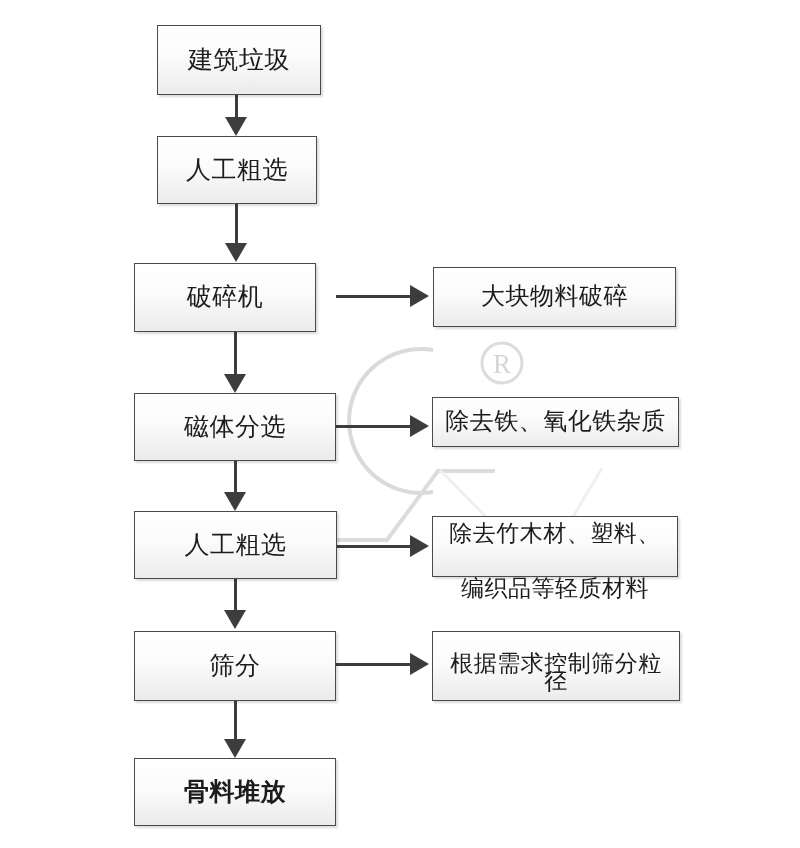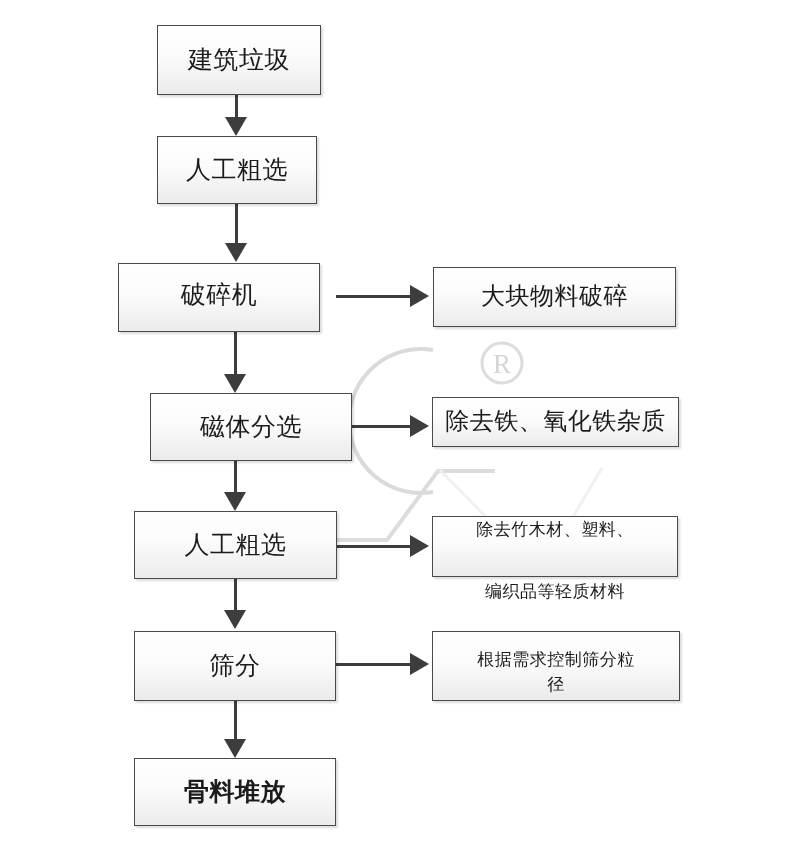--- a/index.html
+++ b/index.html
@@ -44,21 +44,21 @@
     z-index: 2;
   }
   .node .label {
     display: block;
     width: 100%;
     line-height: 1.22;
     letter-spacing: 0.5px;
   }
   .node.main  { font-size: 25px; }
   .node.side  { font-size: 24px; justify-content: flex-end; }
-  .node.side.two-line { font-size: 17px; }
+  .node.side.two-line { font-size: 23px; }
   .vline {
     position: absolute;
     width: 3px;
     background: #3d3d3d;
     z-index: 1;
   }
   .hline {
     position: absolute;
     height: 3px;
     background: #3d3d3d;
@@ -133,25 +133,25 @@
   <div class="arrow-right" style="left:410px; top:653px;"></div>
 
   <div class="node main" style="left:157px; top:13px;  width:164px; height:70px;margin-top:12px;">
     <span class="label">建筑垃圾</span>
   </div>
 
   <div class="node main" style="left:157px; top:136px; width:160px; height:68px;">
     <span class="label">人工粗选</span>
   </div>
 
-  <div class="node main" style="left:118px; top:263px; width:202px; height:69px;font-family:Liberation Mono, monospace;">
+  <div class="node main" style="left:134px; top:263px; width:182px; height:69px;">
     <span class="label">破碎机</span>
   </div>
 
-  <div class="node main" style="left:134px; top:393px; width:202px; height:68px;margin-left:16px;">
+  <div class="node main" style="left:134px; top:393px; width:202px; height:68px;">
     <span class="label">磁体分选</span>
   </div>
 
   <div class="node main" style="left:134px; top:511px; width:203px; height:68px;">
     <span class="label">人工粗选</span>
   </div>
 
   <div class="node main" style="left:134px; top:631px; width:202px; height:70px;">
     <span class="label">筛分</span>
   </div>

